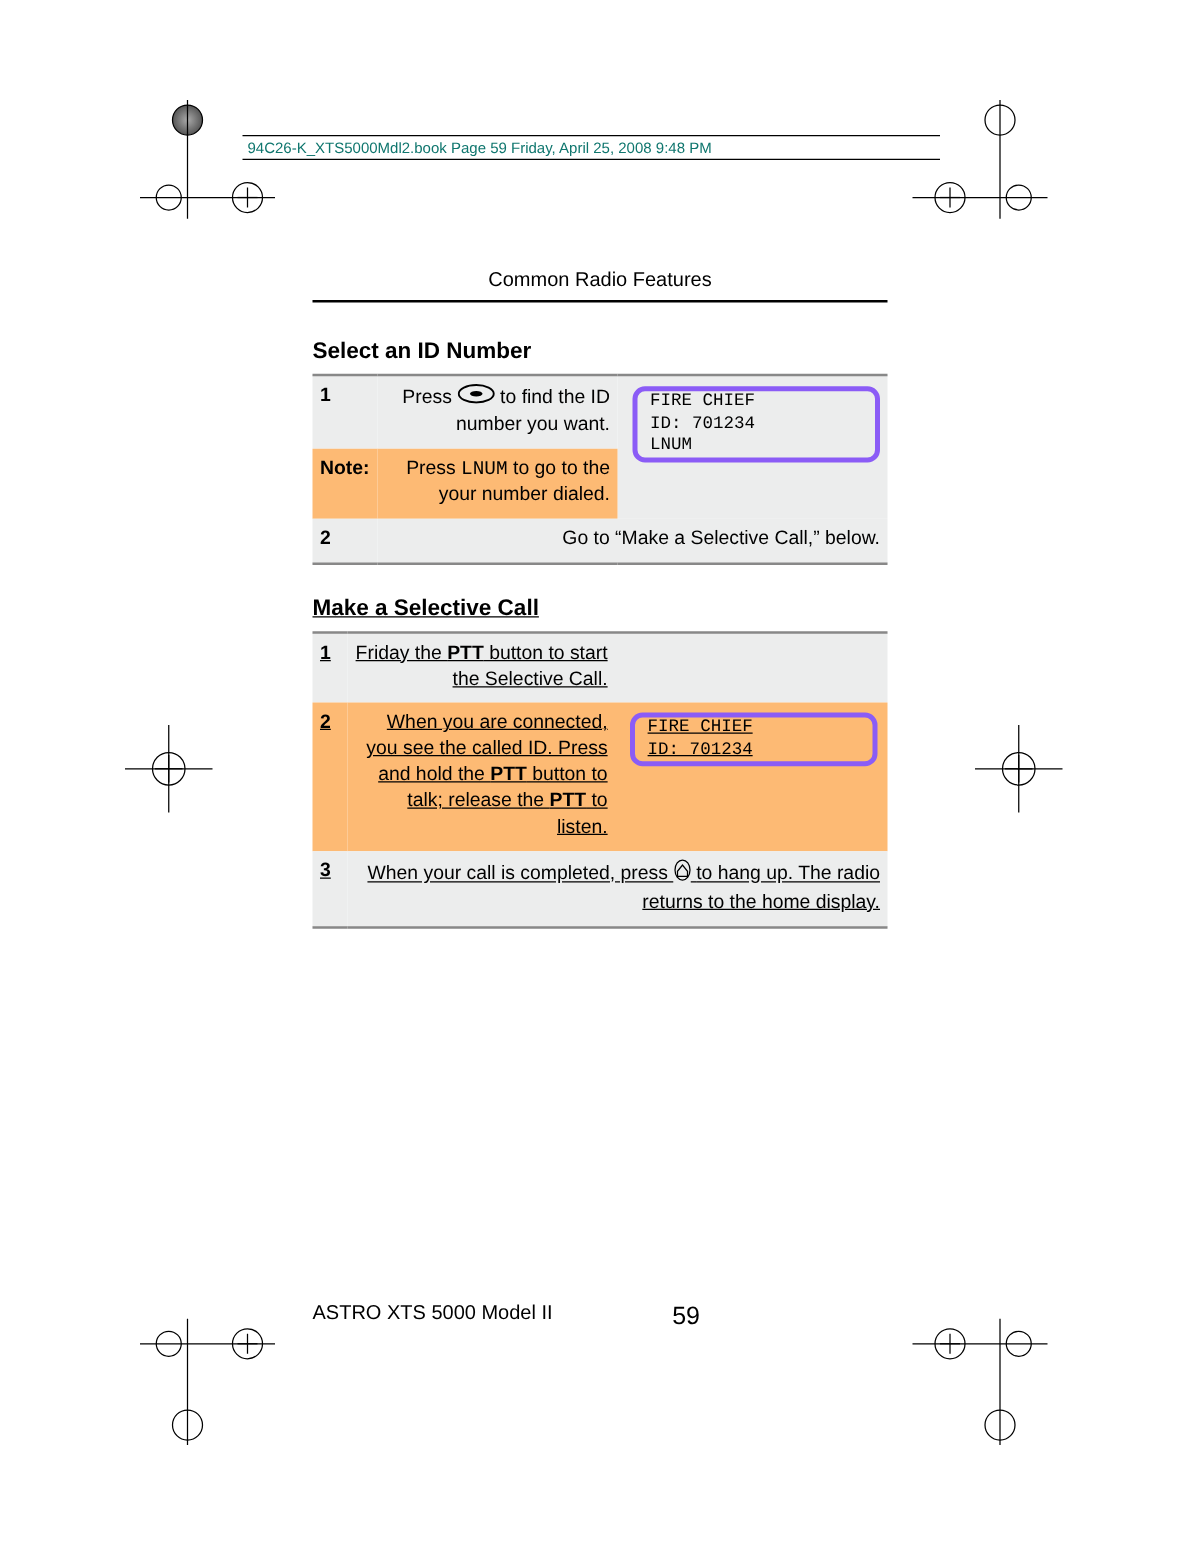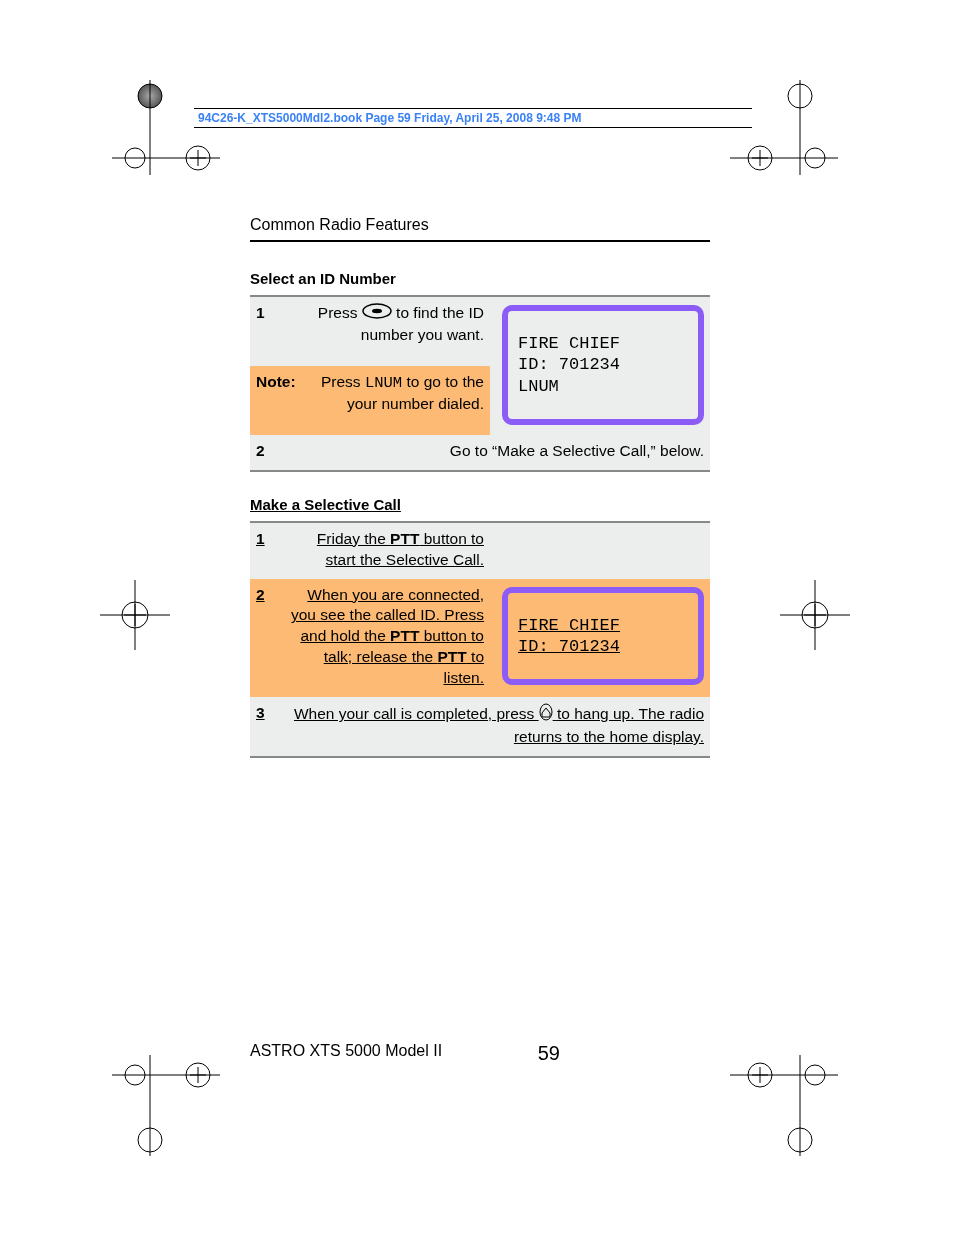--- a/index.html
+++ b/index.html
@@ -15,50 +15,49 @@
     height: 1235px;
     position: relative;
     box-sizing: border-box;
   }
   
   .booktag {
     position: absolute;
     left: 194px;
     top: 108px;
     font-size: 12px;
-    color: #3b82f6;
+    color: #0f766e;
     border-top: 0.5px solid #000;
     border-bottom: 0.5px solid #000;
     padding: 2px 4px;
     width: 550px;
-    font-weight: bold;
   }
   .header-right {
     position: absolute;
     left: 250px;
     top: 216px;
     width: 460px;
-    text-align: left;
+    text-align: center;
     font-size: 16px;
   }
   .header-rule {
     position: absolute;
     left: 250px;
     top: 240px;
     width: 460px;
     border-top: 2px solid #000;
   }
   .content {
     position: absolute;
     left: 250px;
     top: 270px;
     width: 460px;
   }
   h2 {
-    font-size: 15px;
+    font-size: 18px;
     font-weight: bold;
     margin: 0 0 8px 0;
   }
   .steplist {
     width: 460px;
     border-top: 2px solid #888;
     border-bottom: 2px solid #888;
     border-collapse: collapse;
   }
   .steplist tr {
@@ -69,25 +68,25 @@
     font-size: 15.5px;
     line-height: 1.35;
   }
   .steplist tr.odd { background: #eceded; }
   .steplist tr.even { background: #fdba74; }
   .stepnum { width: 16px; font-weight: bold; }
   .label { width: 40px; font-weight: bold; }
   .steptext { width: 200px; text-align: right; }
   .screen-cell { width: 200px; vertical-align: top; }
   .screen {
-    border: 6px solid #8b5cf6;
+    border: 4px solid #8b5cf6;
     border-radius: 10px;
-    padding: 22px 10px;
+    padding: 0 10px;
     font-family: "Courier New", monospace;
-    font-size: 17px;
+    font-size: 14px;
     line-height: 1.25;
     margin: 2px 0 2px 6px;
     width: 170px;
   }
   .mono {
     font-family: "Courier New", monospace;
   }
   .ovalbtn {
     display: inline-block;
     vertical-align: middle;

